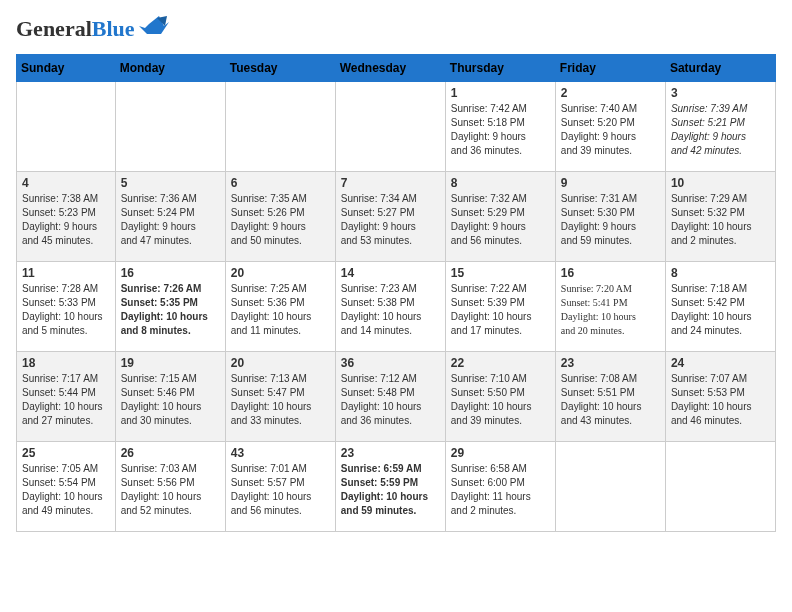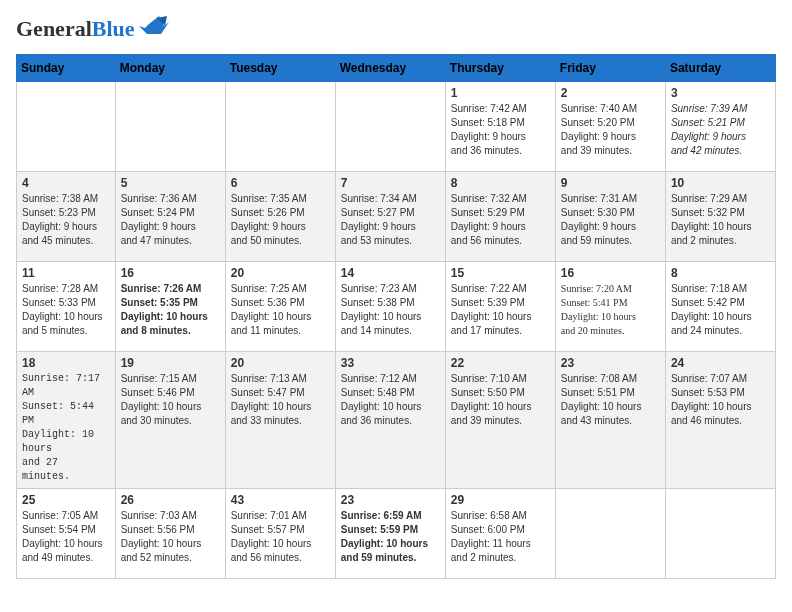--- a/index.html
+++ b/index.html
@@ -230,41 +230,41 @@
           <span class="day-num">8</span>
           <div class="day-info" style="white-space: pre-line;">Sunrise: 7:18 AM
 Sunset: 5:42 PM
 Daylight: 10 hours
 and 24 minutes.</div>
         </td>
       </tr>
       <tr>
         <td>
           <span class="day-num">18</span>
-          <div class="day-info" style="white-space: pre-line; font-family: Liberation Mono, monospace;">Sunrise: 7:17 AM
+          <div class="day-info" style="white-space: pre-line;">Sunrise: 7:17 AM
 Sunset: 5:44 PM
 Daylight: 10 hours
 and 27 minutes.</div>
         </td>
         <td>
           <span class="day-num">19</span>
           <div class="day-info" style="white-space: pre-line;">Sunrise: 7:15 AM
 Sunset: 5:46 PM
 Daylight: 10 hours
 and 30 minutes.</div>
         </td>
         <td>
           <span class="day-num">20</span>
           <div class="day-info" style="white-space: pre-line;">Sunrise: 7:13 AM
 Sunset: 5:47 PM
 Daylight: 10 hours
 and 33 minutes.</div>
         </td>
         <td>
-          <span class="day-num">33</span>
+          <span class="day-num">36</span>
           <div class="day-info" style="white-space: pre-line;">Sunrise: 7:12 AM
 Sunset: 5:48 PM
 Daylight: 10 hours
 and 36 minutes.</div>
         </td>
         <td>
           <span class="day-num">22</span>
           <div class="day-info" style="white-space: pre-line;">Sunrise: 7:10 AM
 Sunset: 5:50 PM
 Daylight: 10 hours

